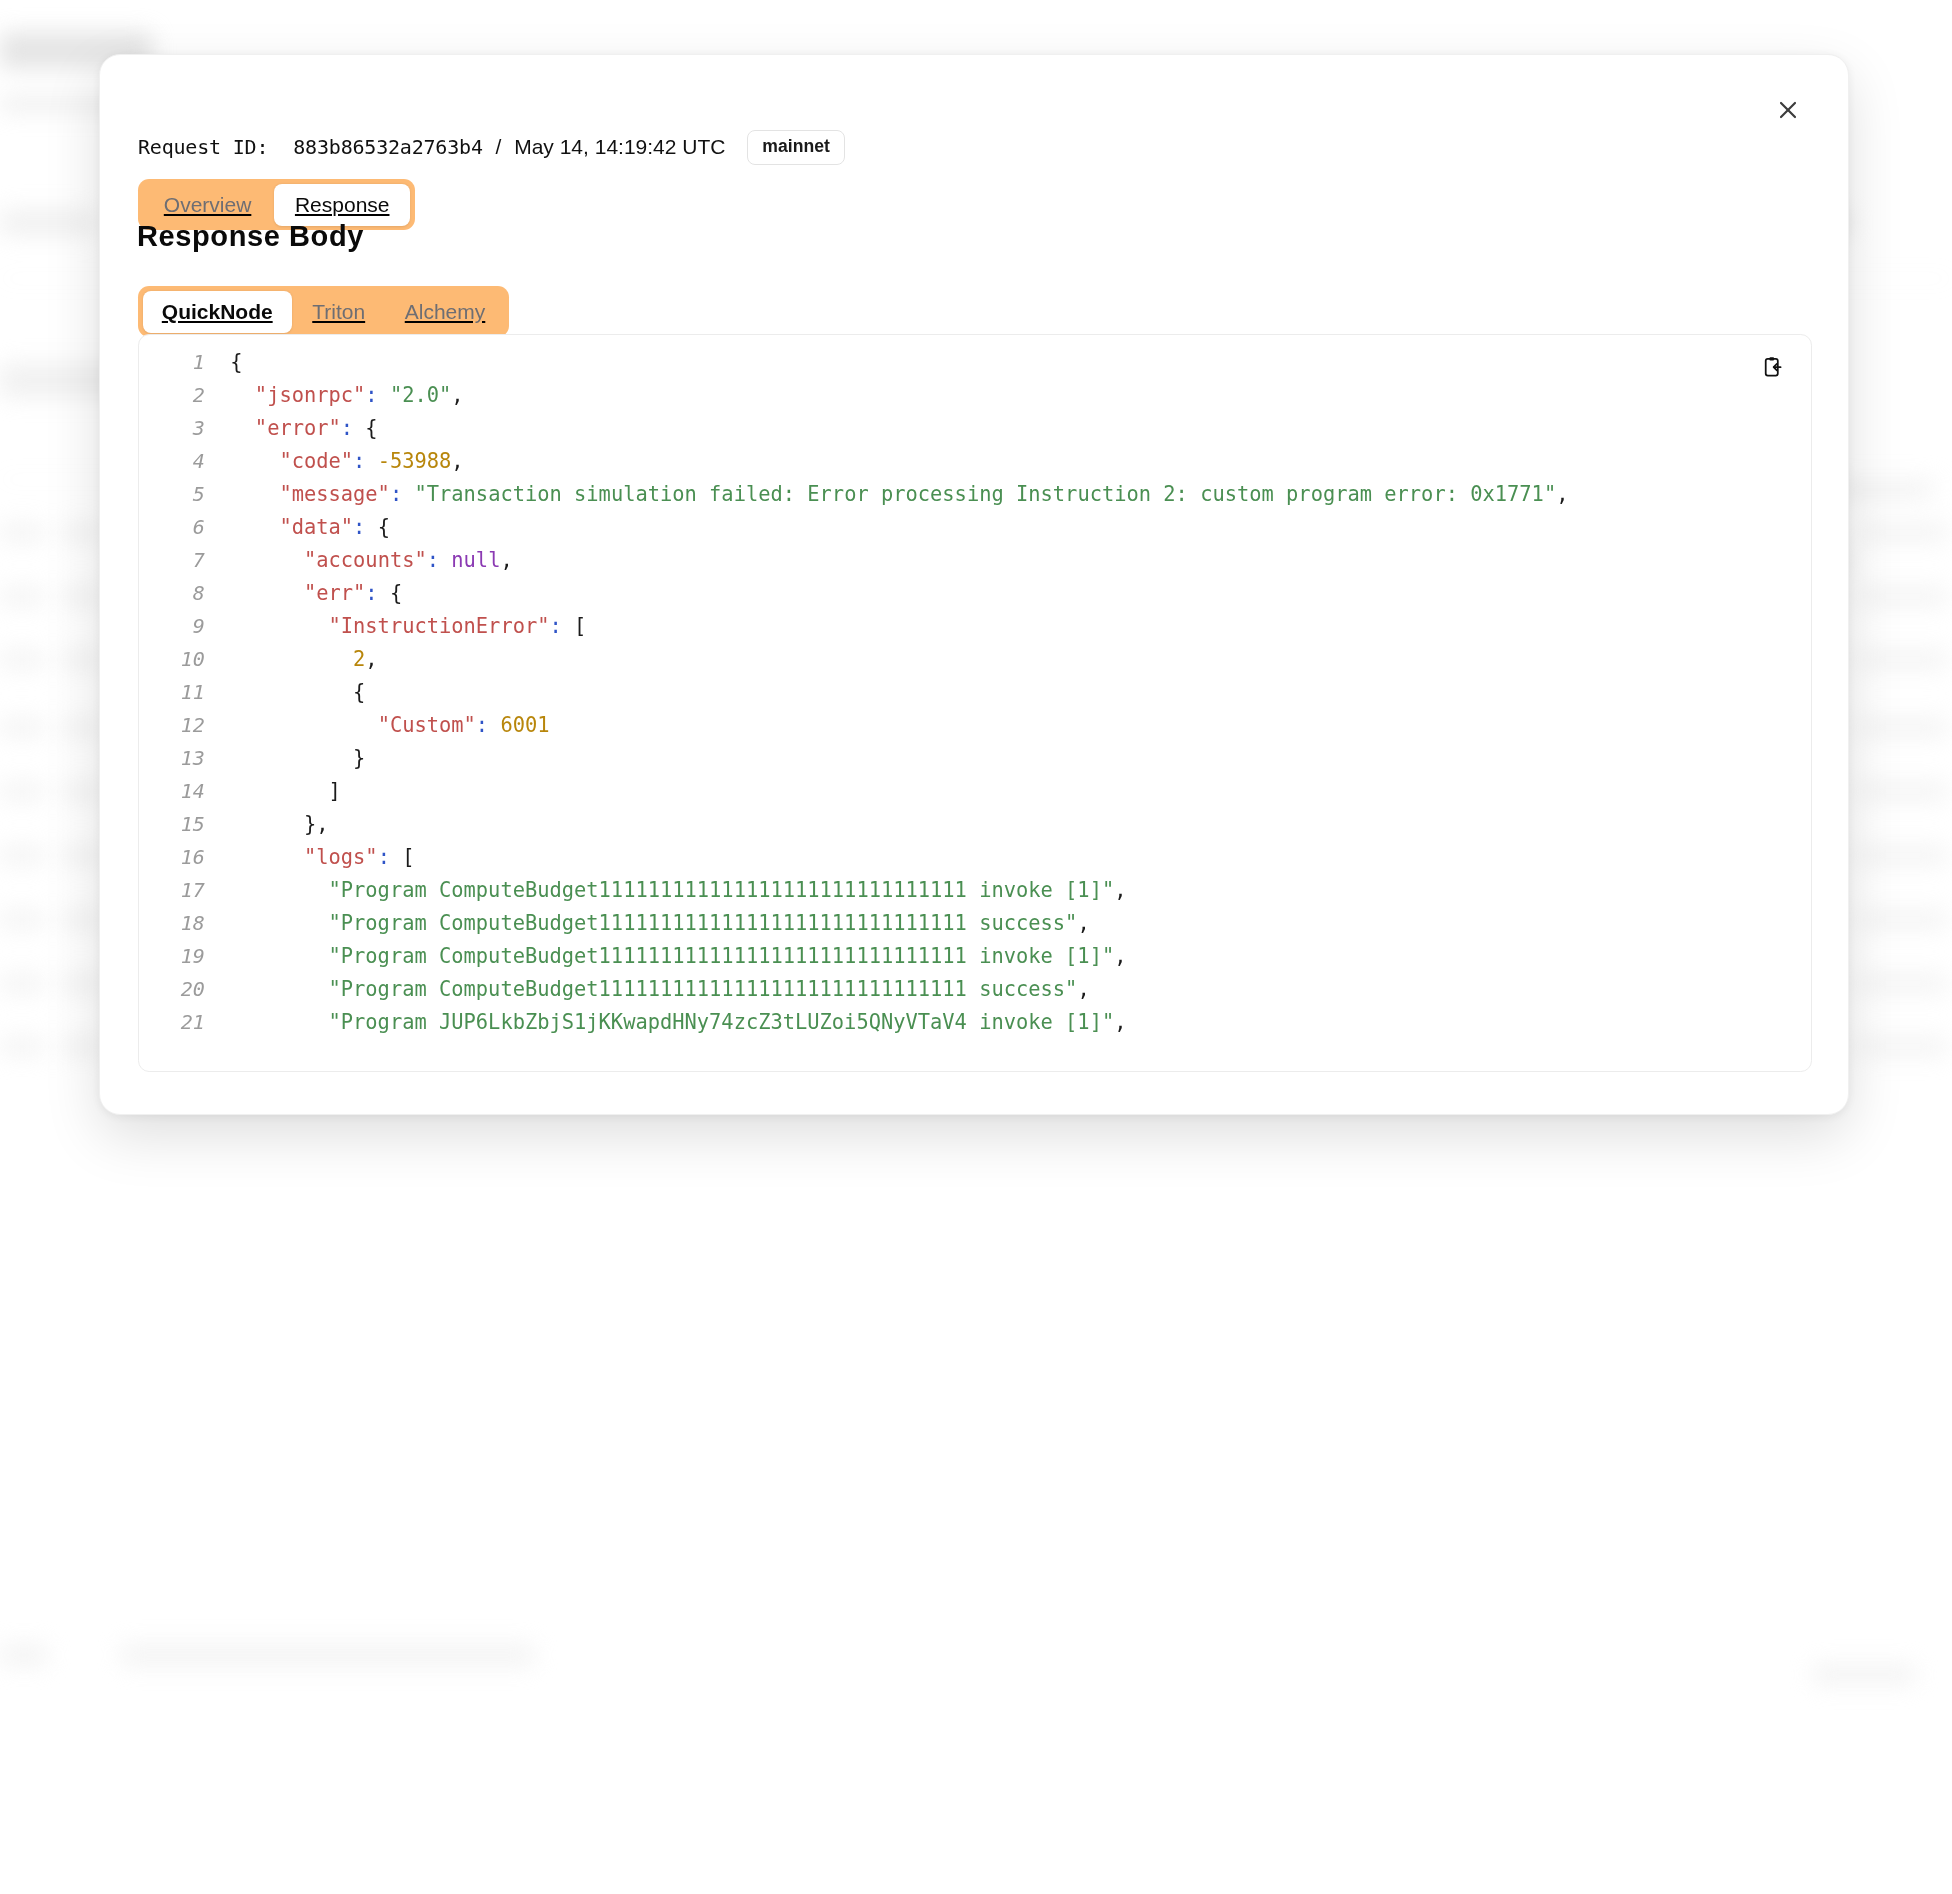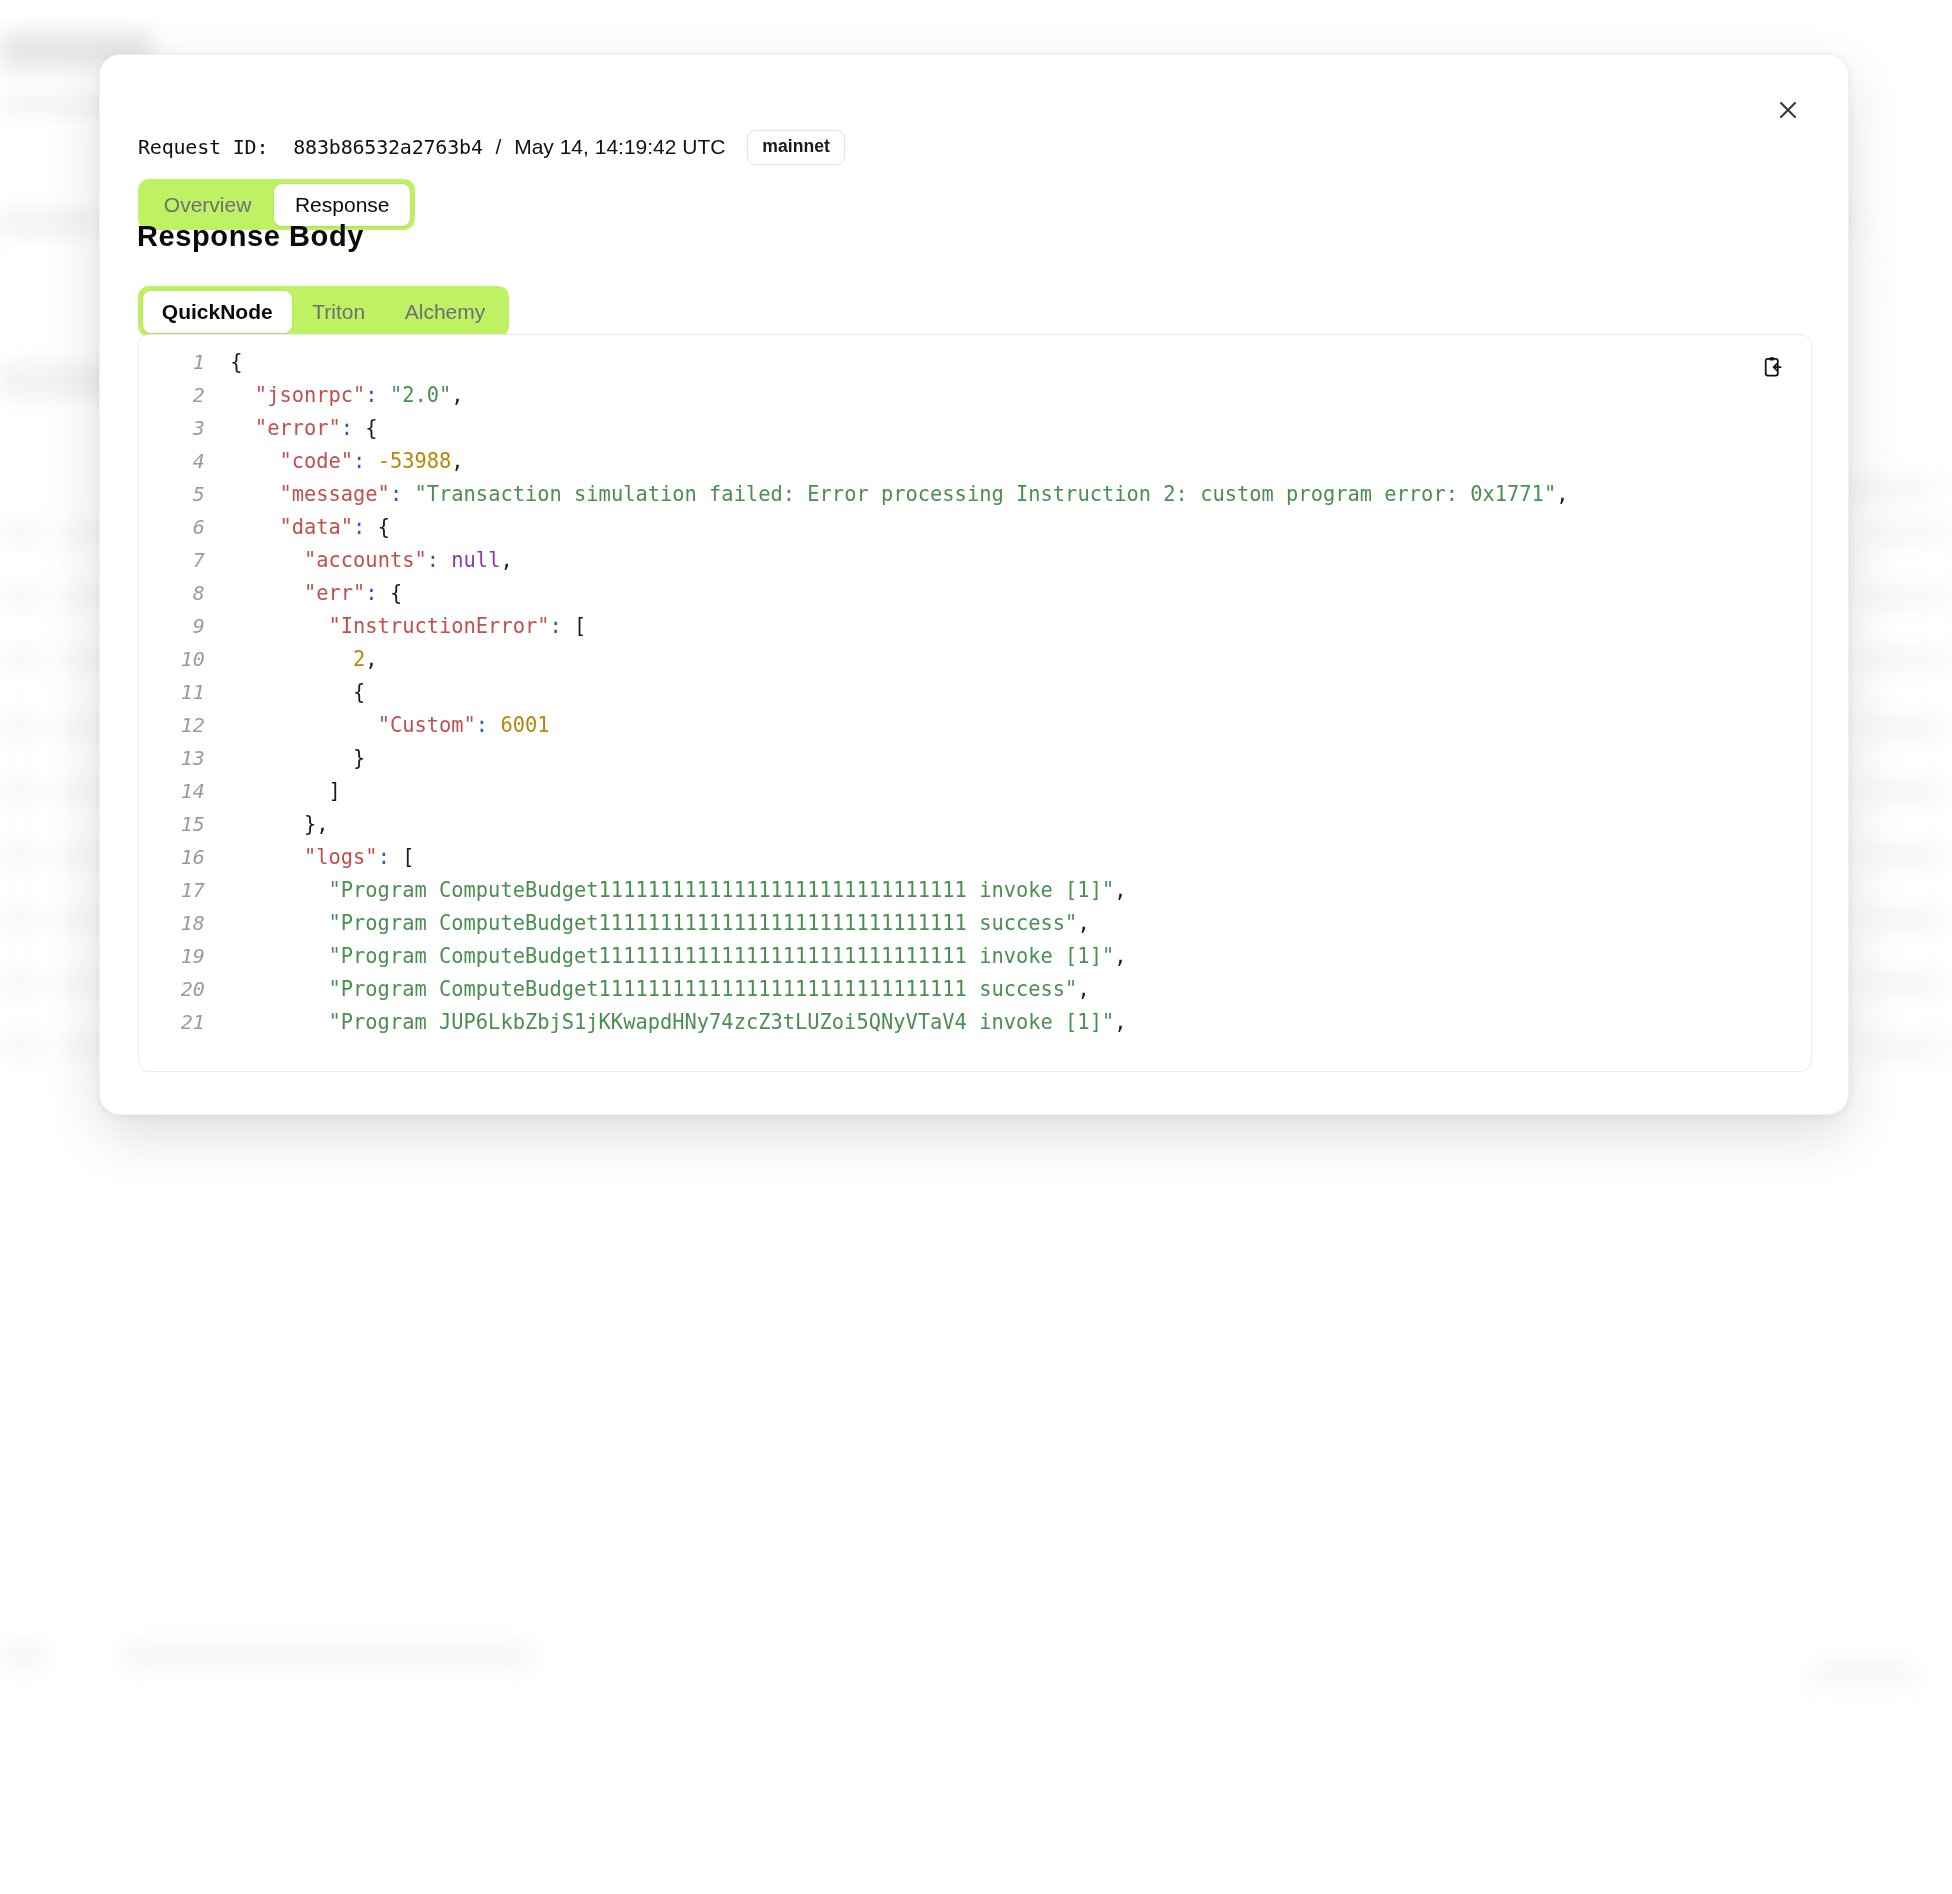--- a/index.html
+++ b/index.html
@@ -117,24 +117,25 @@
     font-weight: 700;
     color: #1a1a1a;
     background: #ffffff;
     line-height: 1;
   }
 
   
   .tabgroup {
     position: absolute;
     display: inline-flex;
-    background: #bef264;
+    background: #fdba74;
     border-radius: 11.2px;
     padding: 4.8px;
     gap: 1.6px;
+    text-decoration: underline;
   }
   #section-tabs { left: 38px; top: 124px; }
   .tab {
     border: none;
     background: transparent;
     font-family: "Liberation Sans", sans-serif;
     font-size: 21px;
     color: #6e6e73;
     padding: 10.4px 21px;
     border-radius: 8px;

